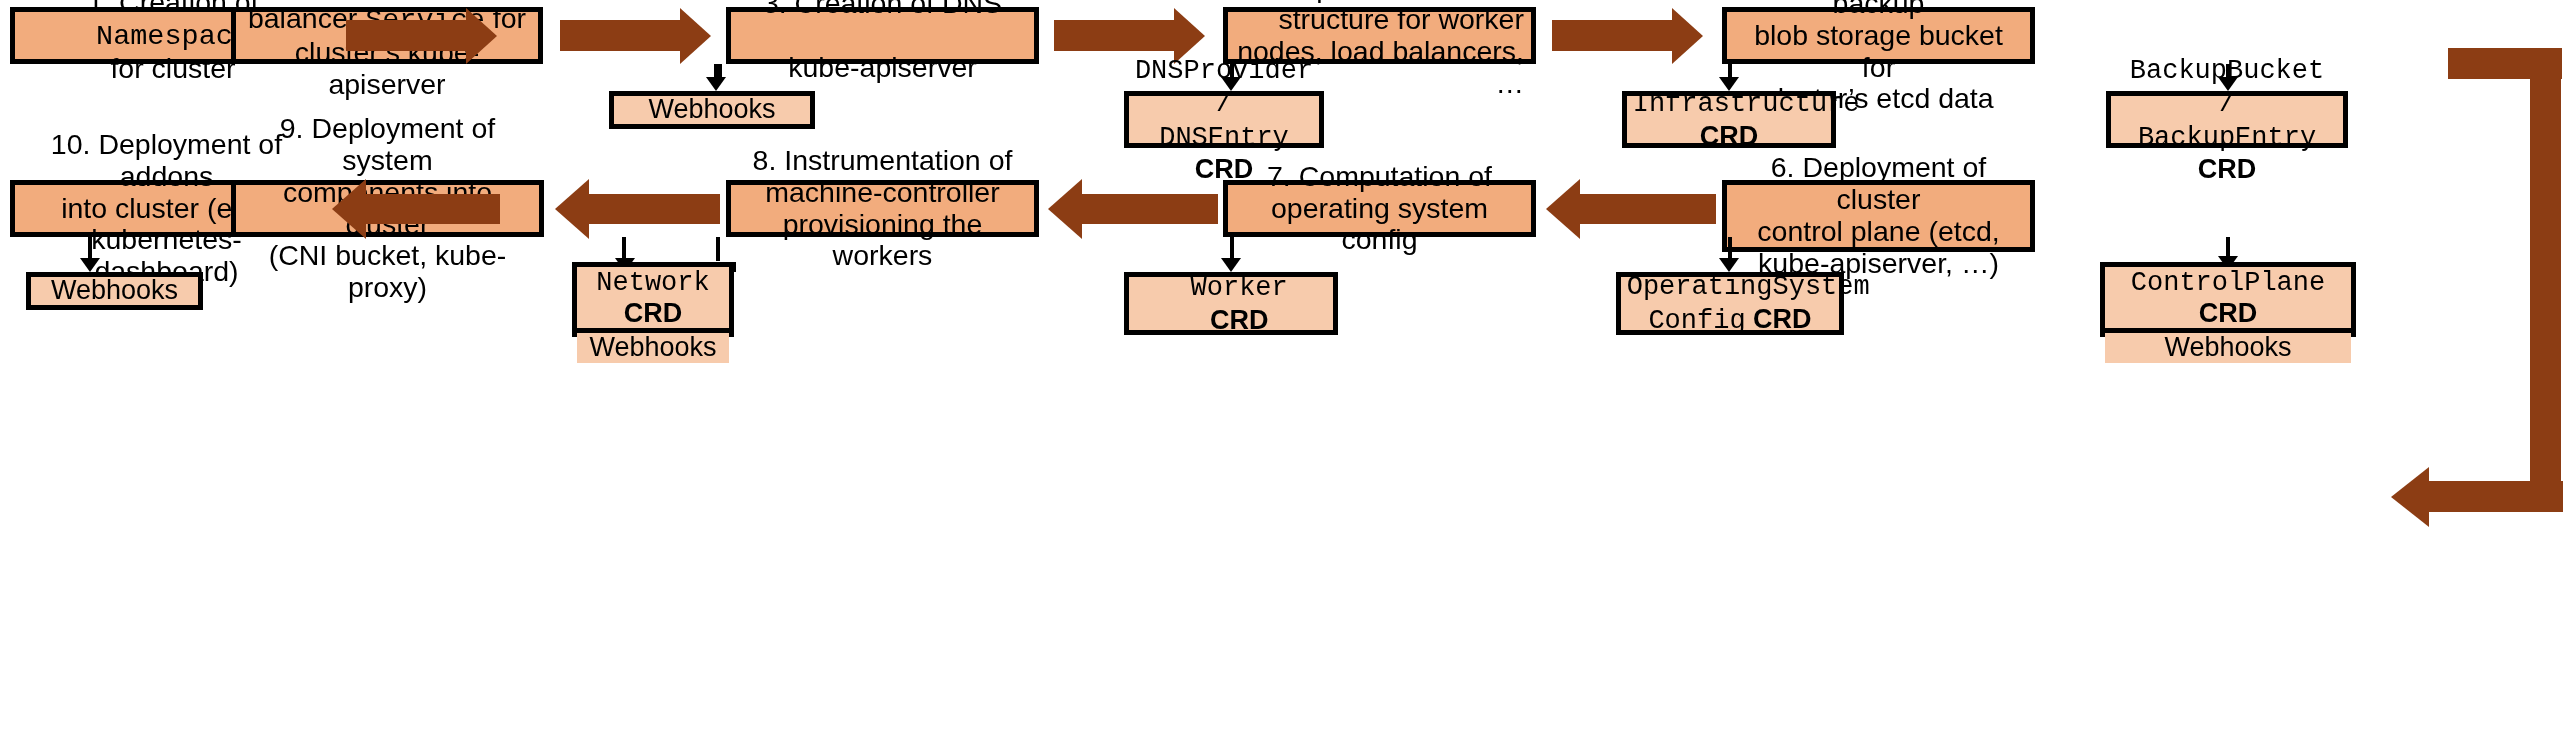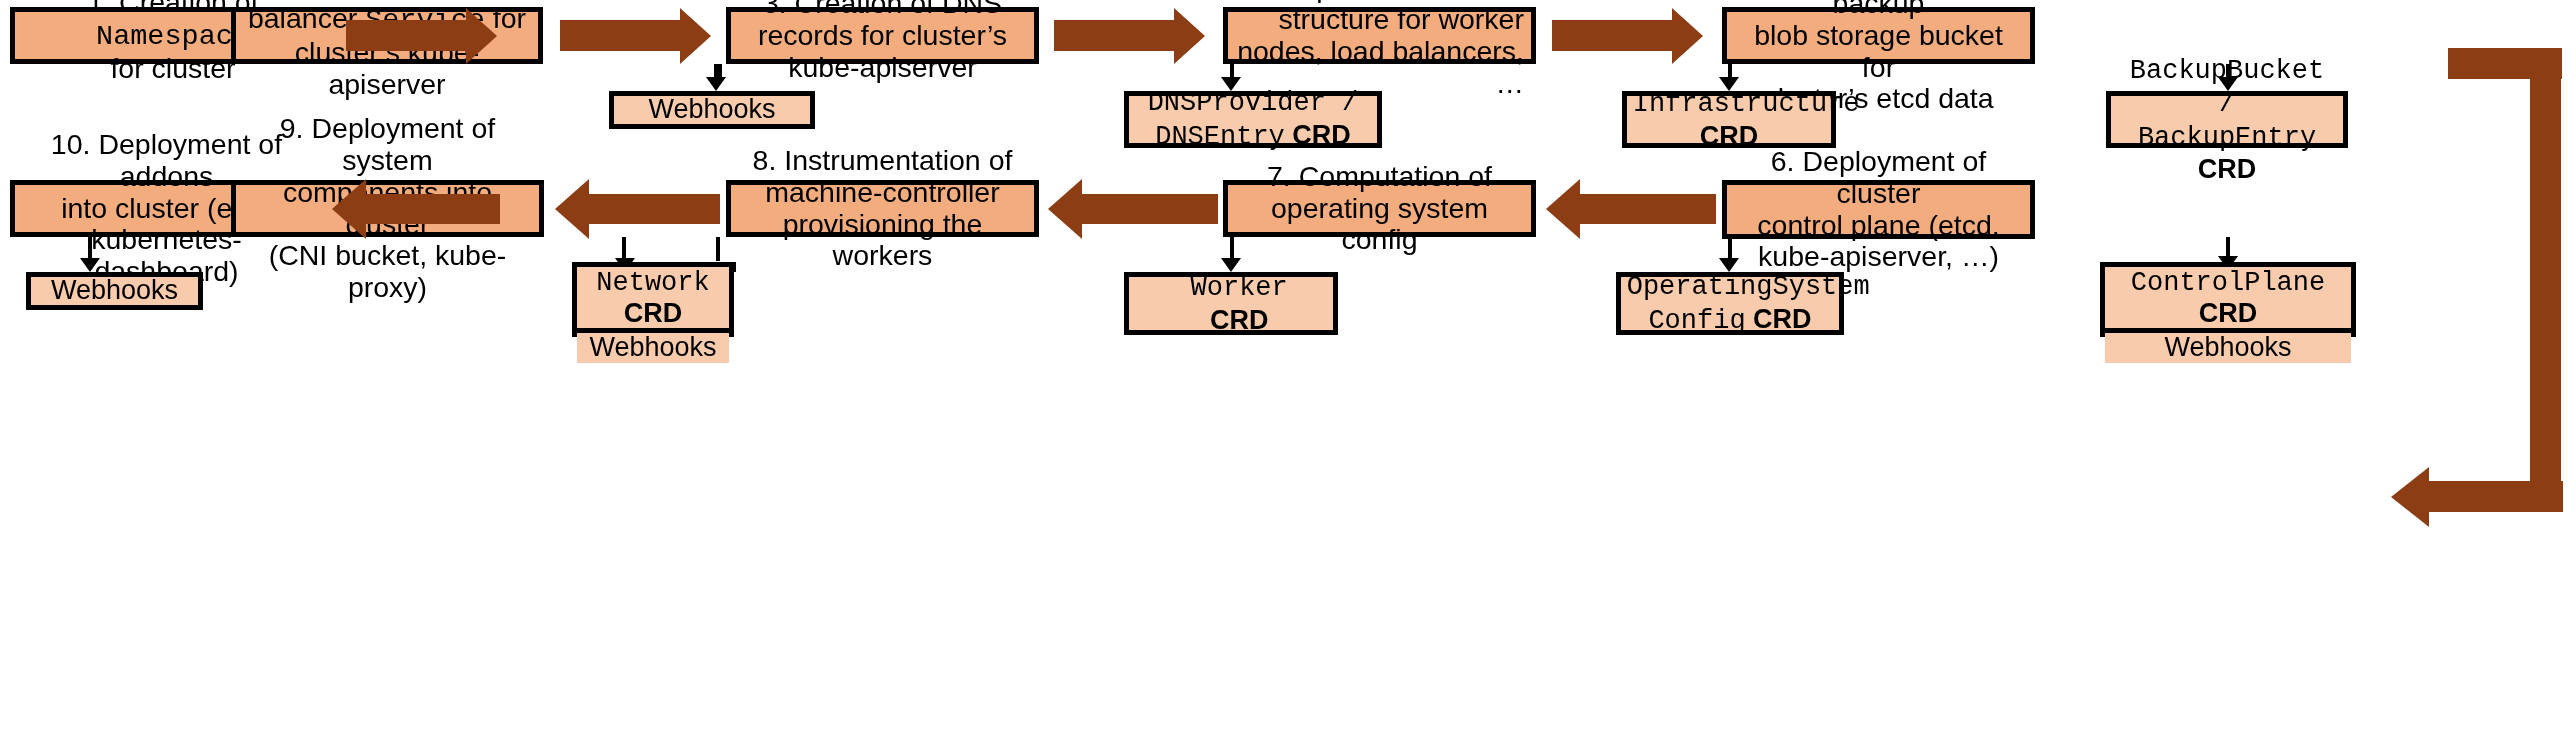--- a/index.html
+++ b/index.html
@@ -102,21 +102,21 @@
     <span class="txt">
       <span>2. Creation of load</span><br>
       <span>balancer </span><span class="mono">Service</span><span> for</span><br>
       <span>cluster’s kube-apiserver</span>
     </span>
   </div>
 
   <div class="main-box" style="left:726px;top:7.1px;width:313px;height:57px;">
     <span class="txt">
       <span>3. Creation of DNS</span><br>
-      <span>records for cluster’s</span><br>
+      <br>
       <span>kube-apiserver</span>
     </span>
   </div>
 
   <div class="main-box" style="left:1223px;top:7.1px;width:313px;height:57px;text-align:right;">
     <span class="txt">
       <span>4. Preparation of infra-</span><br>
       <span>structure for worker</span><br>
       <span>nodes, load balancers, …</span>
     </span>
@@ -161,21 +161,21 @@
 
   <div class="vline" style="left:718px;top:64px;width:3.6px;height:18px;"></div>
   <div class="vline" style="left:714px;top:64px;width:3.6px;height:15.7px;"></div>
   <div class="vhead" style="left:706px;top:77px;"></div>
   <div class="sub-box" style="left:609px;top:91px;width:206px;height:38px;">
     <span>Webhooks</span>
   </div>
 
   <div class="vline" style="left:1230px;top:64px;width:3.6px;height:15.7px;"></div>
   <div class="vhead" style="left:1221px;top:77px;"></div>
-  <div class="sub-box" style="left:1124px;top:91px;width:258px;height:57px;">
+  <div class="sub-box" style="left:1124px;top:91px;width:200px;height:57px;">
     <span class="txt" style="display:block;width:100%;">
       <span class="mono">DNSProvider /</span><br>
       <span class="mono">DNSEntry</span><span class="bold"> CRD</span>
     </span>
   </div>
 
   <div class="vline" style="left:1728px;top:64px;width:3.6px;height:15.7px;"></div>
   <div class="vhead" style="left:1719px;top:77px;"></div>
   <div class="sub-box" style="left:1622px;top:91px;width:214px;height:57px;">
     <span class="txt" style="display:block;width:100%;">
@@ -217,21 +217,21 @@
     </span>
   </div>
 
   <div class="main-box" style="left:1223px;top:180px;width:313px;height:57px;">
     <span class="txt">
       <span>7. Computation of</span><br>
       <span>operating system config</span><br>
     </span>
   </div>
 
-  <div class="main-box" style="left:1722px;top:180px;width:313px;height:59px;">
+  <div class="main-box" style="left:1722px;top:180px;width:313px;height:72px;">
     <span class="txt">
       <span>6. Deployment of cluster</span><br>
       <span>control plane (etcd,</span><br>
       <span>kube-apiserver, …)</span>
     </span>
   </div>
 
   <div class="arrow-l" style="left:332px;top:180px;width:171px;height:57px;">
     <div class="head" style="left:0;top:-1.4px;"></div>
     <div class="shaft" style="left:33px;top:13.5px;width:135px;height:30px;"></div>

